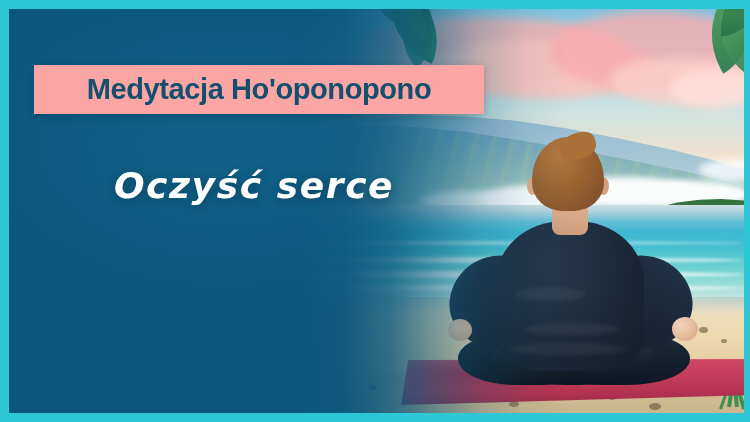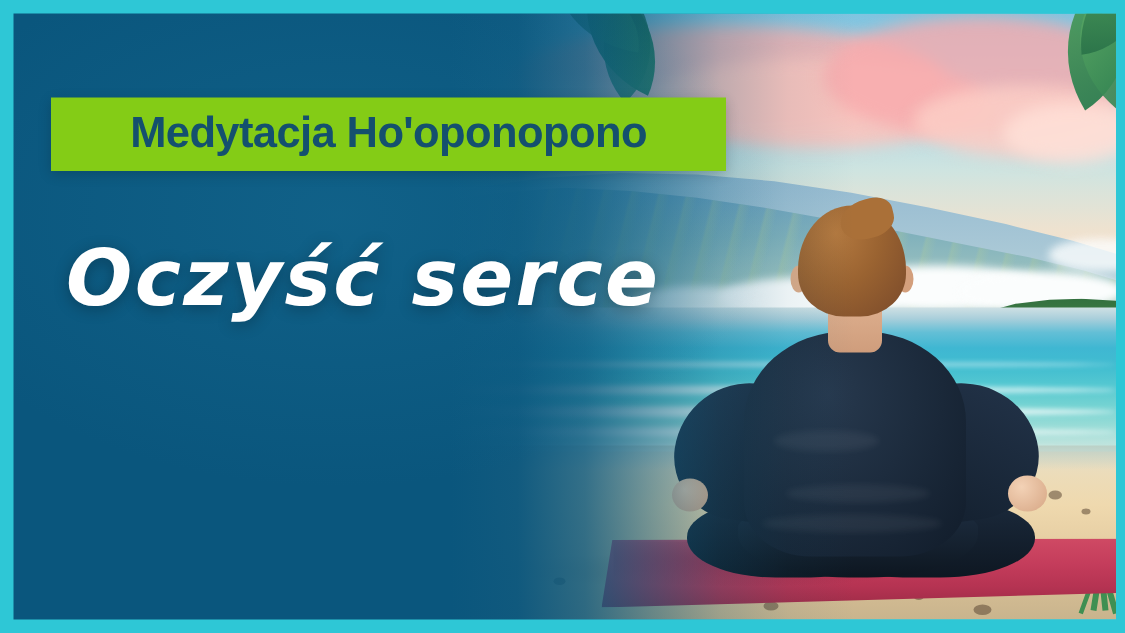--- a/index.html
+++ b/index.html
@@ -358,21 +358,21 @@
 
   
   .text-layer { position: absolute; inset: 0; z-index: 50; }
 
   .title-plate {
     position: absolute;
     left: 34px;
     top: 65px;
     width: 450px;
     height: 49px;
-    background: #84cc16;
+    background: #fca5a5;
     display: flex;
     align-items: center;
     justify-content: center;
     box-shadow: 0 2px 8px rgba(0,0,0,.18);
   }
   .title-plate .title-text {
     font-family: "Liberation Sans", sans-serif;
     font-weight: 700;
     font-size: 29px;
     letter-spacing: -0.4px;
@@ -381,25 +381,26 @@
   }
 
   .headline {
     position: absolute;
     left: 44px;
     top: 152px;
     width: 420px;
     font-family: "DejaVu Sans", sans-serif;
     font-weight: 700;
     font-style: italic;
-    font-size: 52px;
+    font-size: 36px;
     line-height: 68px;
     color: #ffffff;
     letter-spacing: 1.6px;
     text-shadow: 0 2px 10px rgba(0,0,0,.28);
+    text-align: center;
   }
   .headline .ln { display: block; white-space: nowrap; }
   .headline .ln2 { letter-spacing: 2.2px; }
 </style>
 </head>
 <body>
 
 <div id="thumbnail">
 
   <div class="scene">

